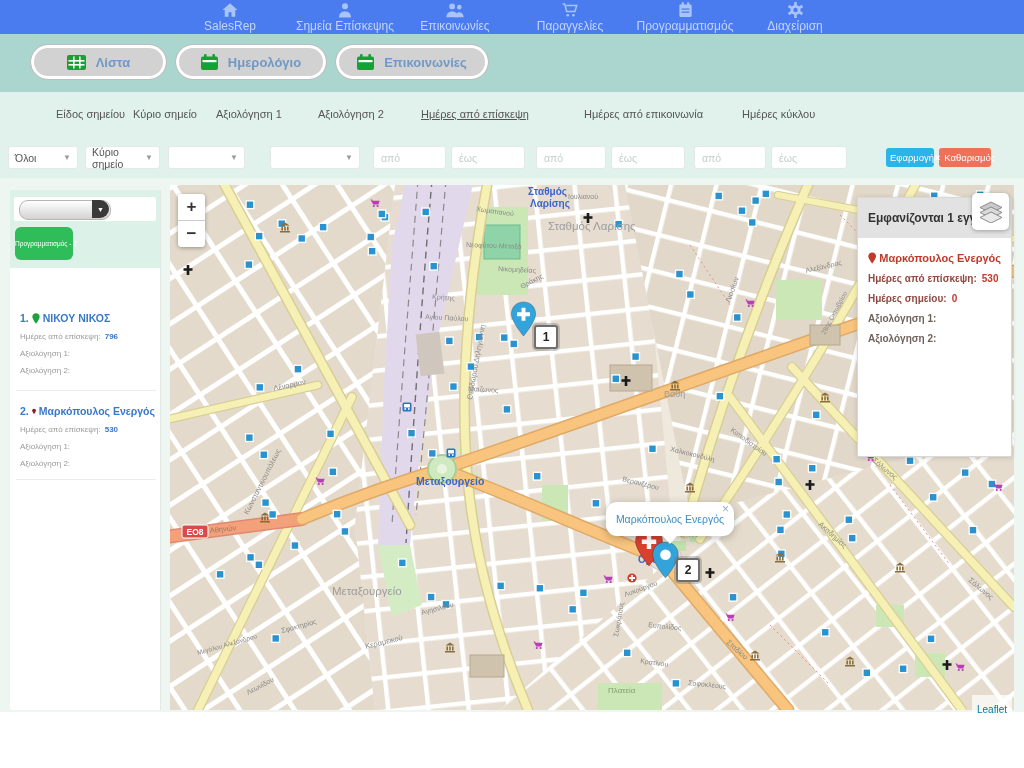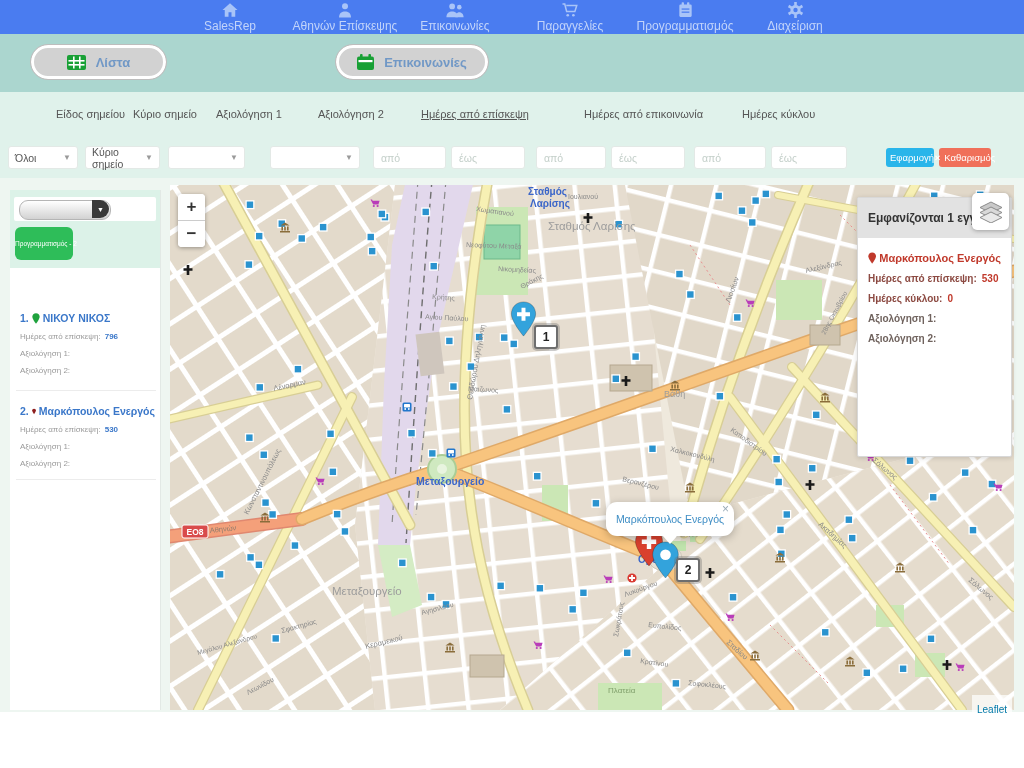--- a/index.html
+++ b/index.html
@@ -110,21 +110,21 @@
     <svg width="18" height="16" viewBox="0 0 24 20">
       <path d="M12 1 L2 10 h3 v9 h5 v-6 h4 v6 h5 v-9 h3 Z" fill="#a9c4f8"></path>
       </svg>
     <div class="nav-label">SalesRep</div>
   </div>
   <div class="nav-item" style="left:285px;">
     <svg width="18" height="16" viewBox="0 0 24 20">
       <circle cx="12" cy="5" r="4" fill="#a9c4f8"></circle>
         <path d="M4 20 c0-6 4-8 8-8 s8 2 8 8 Z" fill="#a9c4f8"></path>
       </svg>
-    <div class="nav-label">Αθηνών Επίσκεψης</div>
+    <div class="nav-label">Σημεία Επίσκεψης</div>
   </div>
   <div class="nav-item" style="left:395px;">
     <svg width="20" height="16" viewBox="0 0 28 20">
       <circle cx="10" cy="5" r="4" fill="#a9c4f8"></circle>
         <path d="M2 20 c0-6 4-8 8-8 s8 2 8 8 Z" fill="#a9c4f8"></path>
       <circle cx="20" cy="6" r="3.2" fill="#a9c4f8"></circle>
         <path d="M14.5 20 c0-5 3-7 5.5-7 s6 2 6 7 Z" fill="#a9c4f8"></path>
       </svg>
     <div class="nav-label">Επικοινωνίες</div>
   </div>
@@ -166,20 +166,29 @@
 <div id="tabstrip" class="abs">
   <div class="tab" style="left:30px;width:135px;">
     <svg width="19" height="15" viewBox="0 0 19 15">
       <rect width="19" height="15" rx="2" fill="#18a035"></rect>
       <rect x="6" y="1.5" width="1.6" height="12" fill="#fff"></rect>
         <rect x="12" y="1.5" width="1.6" height="12" fill="#fff"></rect>
       <rect x="1.5" y="5" width="16" height="1.6" fill="#fff"></rect>
         <rect x="1.5" y="9" width="16" height="1.6" fill="#fff"></rect>
       </svg>
     <span class="tlabel">Λίστα</span>
+  </div>
+  <div class="tab" style="left:175px;width:150px;">
+    <svg width="17" height="16" viewBox="0 0 17 16">
+      <rect x="0" y="2.5" width="17" height="13.5" rx="2" fill="#18a035"></rect>
+      <rect x="3" y="0" width="2.6" height="5" rx="1" fill="#18a035"></rect>
+        <rect x="11.4" y="0" width="2.6" height="5" rx="1" fill="#18a035"></rect>
+      <rect x="1.5" y="6" width="14" height="2.2" fill="#fff"></rect>
+      </svg>
+    <span class="tlabel">Ημερολόγιο</span>
   </div>
   <div class="tab" style="left:335px;width:152px;">
     <svg width="17" height="16" viewBox="0 0 17 16">
       <rect x="0" y="2.5" width="17" height="13.5" rx="2" fill="#18a035"></rect>
       <rect x="3" y="0" width="2.6" height="5" rx="1" fill="#18a035"></rect>
         <rect x="11.4" y="0" width="2.6" height="5" rx="1" fill="#18a035"></rect>
       <rect x="1.5" y="6" width="14" height="2.2" fill="#fff"></rect>
       </svg>
     <span class="tlabel">Επικοινωνίες</span>
   </div>
@@ -702,19 +711,19 @@
 <div id="panel" class="abs">
   <div id="panel-header">Εμφανίζονται 1 εγγραφή</div>
   <div id="panel-body">
     <div id="panel-name">
       <svg width="9" height="12" viewBox="0 0 12 16">
         <path d="M6 0 C2.6 0 .5 2.4 .5 5.4 C.5 9 6 16 6 16 S11.5 9 11.5 5.4 C11.5 2.4 9.4 0 6 0 Z" fill="#c0392b"></path>
         </svg>
       <span>Μαρκόπουλος Ενεργός</span>
     </div>
     <div class="prow"><span class="plab">Ημέρες από επίσκεψη:</span><span class="pval">530</span></div>
-    <div class="prow"><span class="plab">Ημέρες κύκλου:</span><span class="pval">0</span></div>
+    <div class="prow"><span class="plab">Ημέρες σημείου:</span><span class="pval">0</span></div>
     <div class="prow gray"><span class="plab">Αξιολόγηση 1:</span><span class="pval"></span></div>
     <div class="prow gray"><span class="plab">Αξιολόγηση 2:</span><span class="pval"></span></div>
   </div>
 </div>
 
 <div id="leaflet-attr" class="abs">Leaflet</div>
 
 </body></html>

